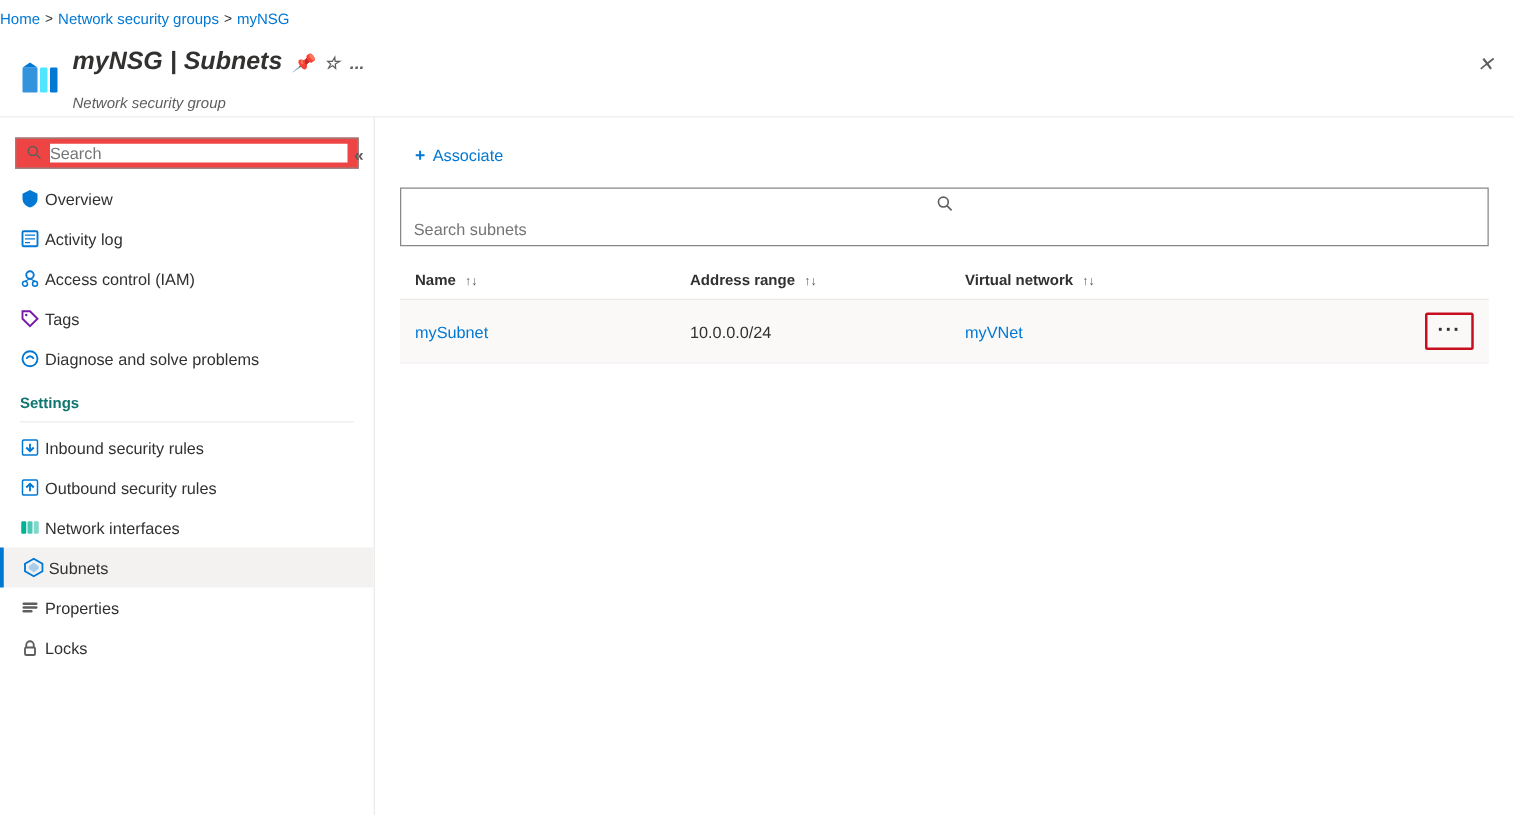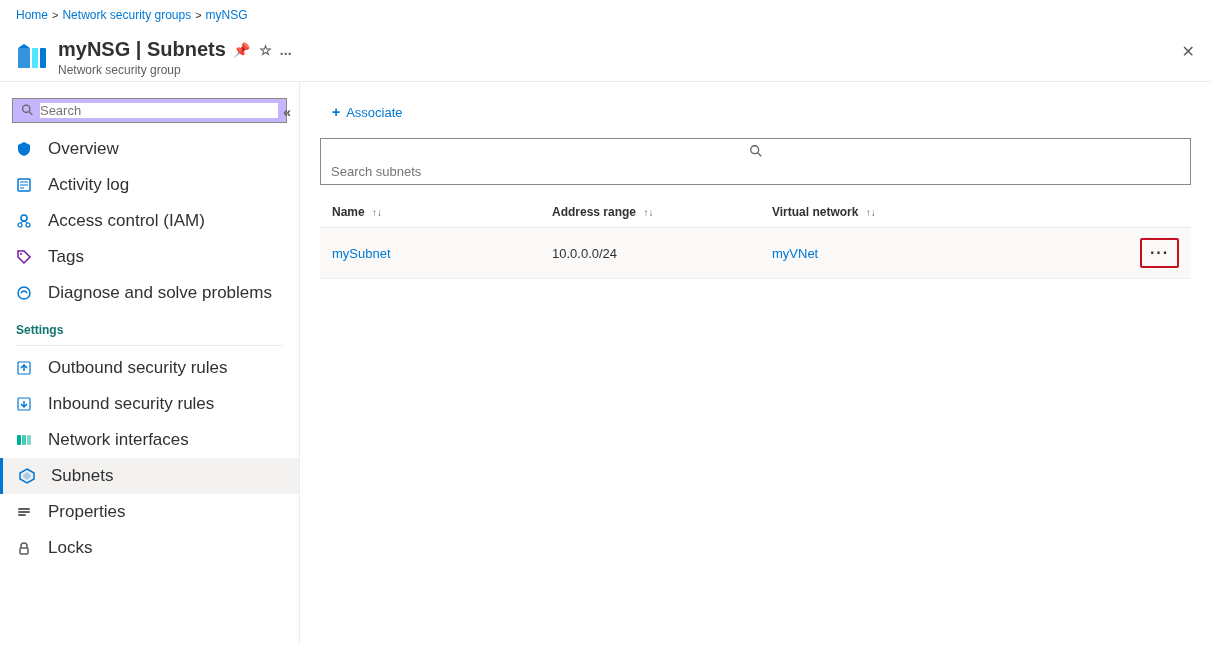--- a/index.html
+++ b/index.html
@@ -1,39 +1,39 @@
 <!DOCTYPE html>
 <html><head>
   <meta charset="utf-8">
   <style>
     * { box-sizing: border-box; margin: 0; padding: 0; }
     body { font-family: 'Segoe UI', Arial, sans-serif; font-size: 13px; color: #323130; background: #fff; height: 652px; width: 1211px; overflow: hidden; }
 
-    .breadcrumb { display: flex; align-items: center; padding: 8px 16px; font-size: 12px; color: #0078d4; gap: 4px; }
+    .breadcrumb { display: flex; align-items: center; padding: 8px 0; font-size: 12px; color: #0078d4; gap: 4px; }
     .breadcrumb span { color: #323130; }
     .breadcrumb a { color: #0078d4; text-decoration: none; cursor: pointer; }
     .breadcrumb-sep { color: #605e5c; font-size: 11px; }
 
-    .header { display: flex; align-items: center; padding: 8px 16px 4px 16px; border-bottom: 1px solid #edebe9; position: relative; }
+    .header { display: flex; align-items: center; padding: 8px 16px 4px 16px; border-bottom: 1px solid #edebe9; position: relative; font-style: italic; }
     .header-icon { width: 32px; height: 32px; margin-right: 10px; flex-shrink: 0; }
     .header-title-block { flex: 1; }
     .header-title { font-size: 20px; font-weight: 600; color: #323130; display: flex; align-items: center; gap: 8px; }
-    .header-subtitle { font-size: 12px; color: #605e5c; margin-top: 2px; }
+    .header-subtitle { font-size: 12px; color: #605e5c; margin-top: 14px; }
     .close-btn { position: absolute; right: 16px; top: 12px; font-size: 16px; cursor: pointer; color: #605e5c; }
 
     .main-layout { display: flex; height: calc(652px - 90px); }
 
     .sidebar { width: 300px; border-right: 1px solid #edebe9; display: flex; flex-direction: column; overflow-y: auto; flex-shrink: 0; position: relative; }
 
-    .search-box { margin: 8px 12px; display: flex; align-items: flex-start; border: 1px solid #8a8886; padding: 4px 8px; gap: 6px; background: #c4b5fd; }
+    .search-box { margin: 8px 12px; display: flex; align-items: flex-start; border: 1px solid #8a8886; padding: 4px 8px; gap: 6px; background: #ef4444; }
     .search-box input { border: none; outline: none; font-size: 13px; width: 100%; color: #323130; }
 
     .collapse-btn { position: absolute; right: 8px; top: 14px; cursor: pointer; color: #605e5c; font-size: 14px; font-weight: bold; }
 
-    .nav-item { display: flex; align-items: center; padding: 8px 16px; cursor: pointer; gap: 16px; font-size: 17px; color: #323130; }
+    .nav-item { display: flex; align-items: center; padding: 8px 16px; cursor: pointer; gap: 4px; font-size: 13px; color: #323130; }
     .nav-item.active { background: #f3f2f1; font-weight: 500; border-left: 2px solid #0078d4; }
 
     .nav-icon { width: 16px; height: 16px; flex-shrink: 0; display: flex; align-items: center; justify-content: center; }
 
     .settings-label { padding: 12px 16px 4px 16px; font-size: 12px; font-weight: 600; color: #0f766e; }
     .settings-divider { border: none; border-top: 1px solid #edebe9; margin: 4px 16px; }
 
     .content { flex: 1; display: flex; flex-direction: column; padding: 16px 20px; overflow-y: auto; }
 
     .associate-btn { display: flex; align-items: center; gap: 6px; padding: 6px 12px; border: none; background: none; cursor: pointer; color: #0078d4; font-size: 13px; margin-bottom: 12px; }
@@ -158,36 +158,36 @@
       <span>Diagnose and solve problems</span>
     </div>
 
     <div class="settings-label">Settings</div>
     <hr class="settings-divider">
 
     <div class="nav-item">
       <span class="nav-icon">
         <svg width="16" height="16" viewBox="0 0 16 16">
             <rect x="2" y="2" width="12" height="12" rx="1" fill="none" stroke="#0078d4" stroke-width="1.2"></rect>
+            <line x1="8" y1="5" x2="8" y2="11" stroke="#0078d4" stroke-width="1.5"></line>
+            <polyline points="5,8 8,11 11,8" stroke="#0078d4" stroke-width="1.5" fill="none"></polyline>
+          </svg>
+      </span>
+      <span>Inbound security rules</span>
+    </div>
+
+    <div class="nav-item">
+      <span class="nav-icon">
+        <svg width="16" height="16" viewBox="0 0 16 16">
+            <rect x="2" y="2" width="12" height="12" rx="1" fill="none" stroke="#0078d4" stroke-width="1.2"></rect>
             <line x1="8" y1="11" x2="8" y2="5" stroke="#0078d4" stroke-width="1.5"></line>
             <polyline points="5,8 8,5 11,8" stroke="#0078d4" stroke-width="1.5" fill="none"></polyline>
           </svg>
       </span>
       <span>Outbound security rules</span>
-    </div>
-
-    <div class="nav-item">
-      <span class="nav-icon">
-        <svg width="16" height="16" viewBox="0 0 16 16">
-            <rect x="2" y="2" width="12" height="12" rx="1" fill="none" stroke="#0078d4" stroke-width="1.2"></rect>
-            <line x1="8" y1="5" x2="8" y2="11" stroke="#0078d4" stroke-width="1.5"></line>
-            <polyline points="5,8 8,11 11,8" stroke="#0078d4" stroke-width="1.5" fill="none"></polyline>
-          </svg>
-      </span>
-      <span>Inbound security rules</span>
     </div>
 
     <div class="nav-item">
       <span class="nav-icon">
         <svg width="16" height="16" viewBox="0 0 16 16">
             <rect x="1" y="3" width="4" height="10" rx="1" fill="#00b294"></rect>
             <rect x="6" y="3" width="4" height="10" rx="1" fill="#00b294" opacity="0.7"></rect>
             <rect x="11" y="3" width="4" height="10" rx="1" fill="#00b294" opacity="0.5"></rect>
           </svg>
       </span>

